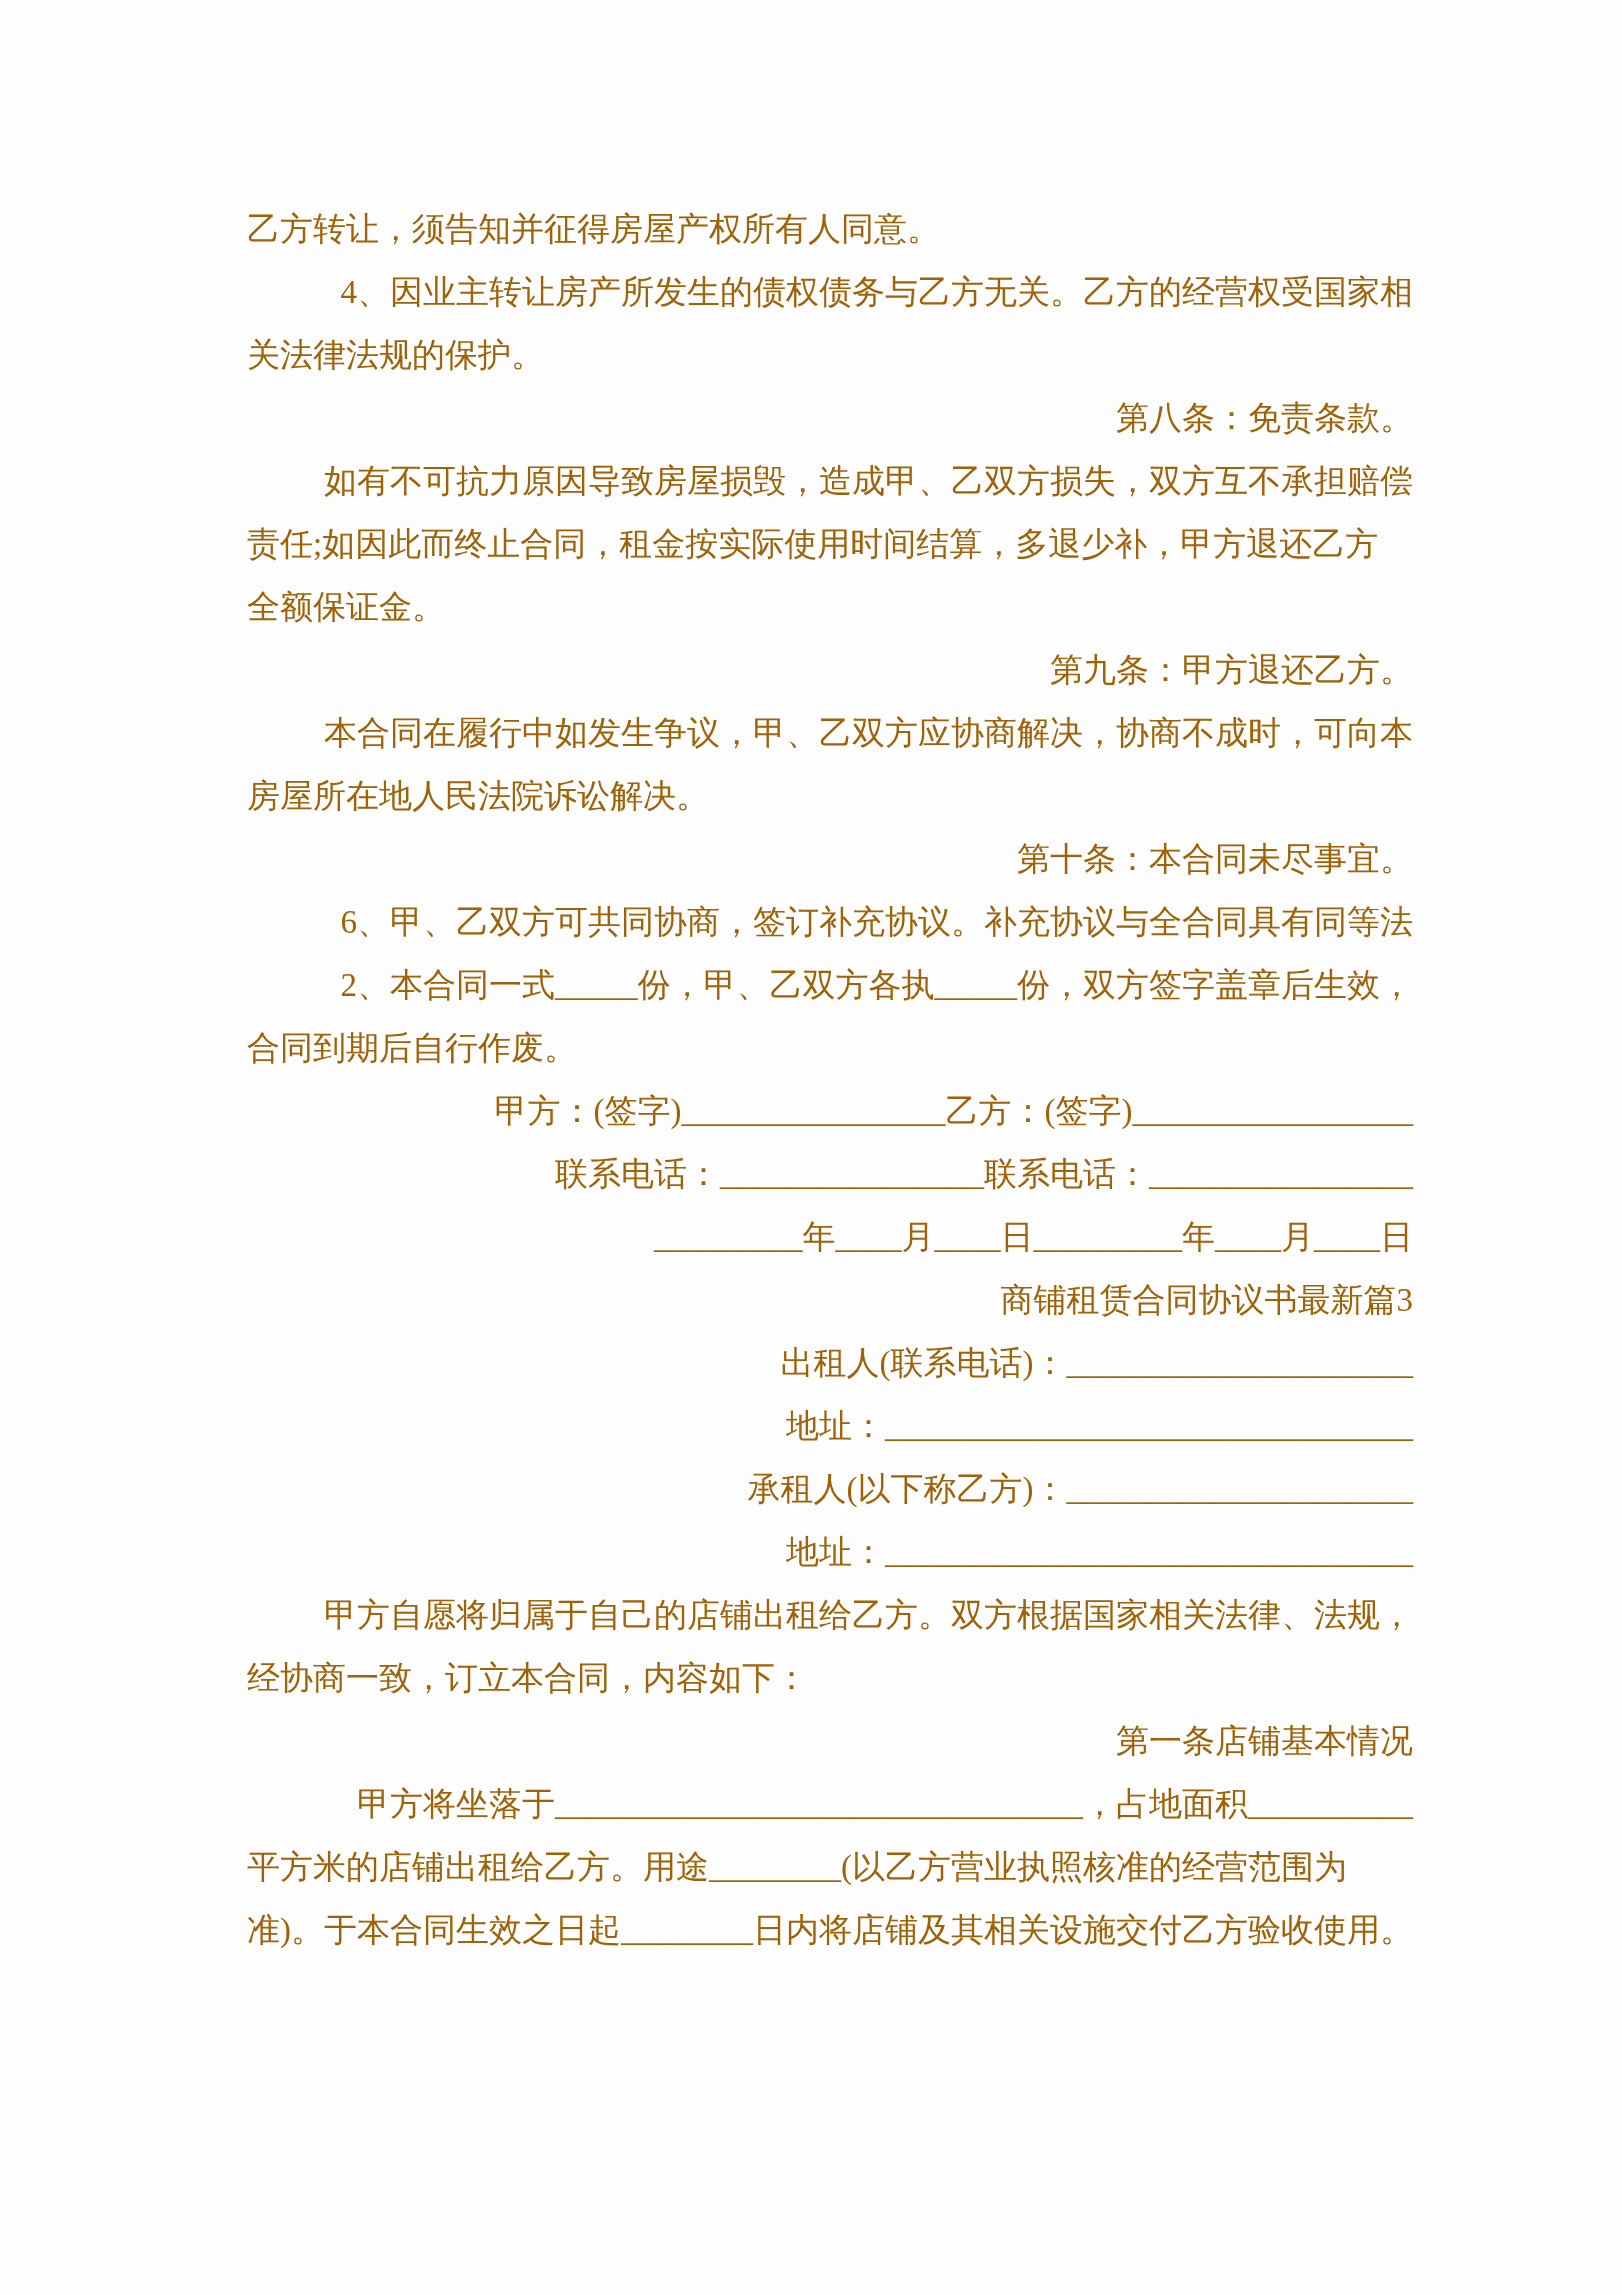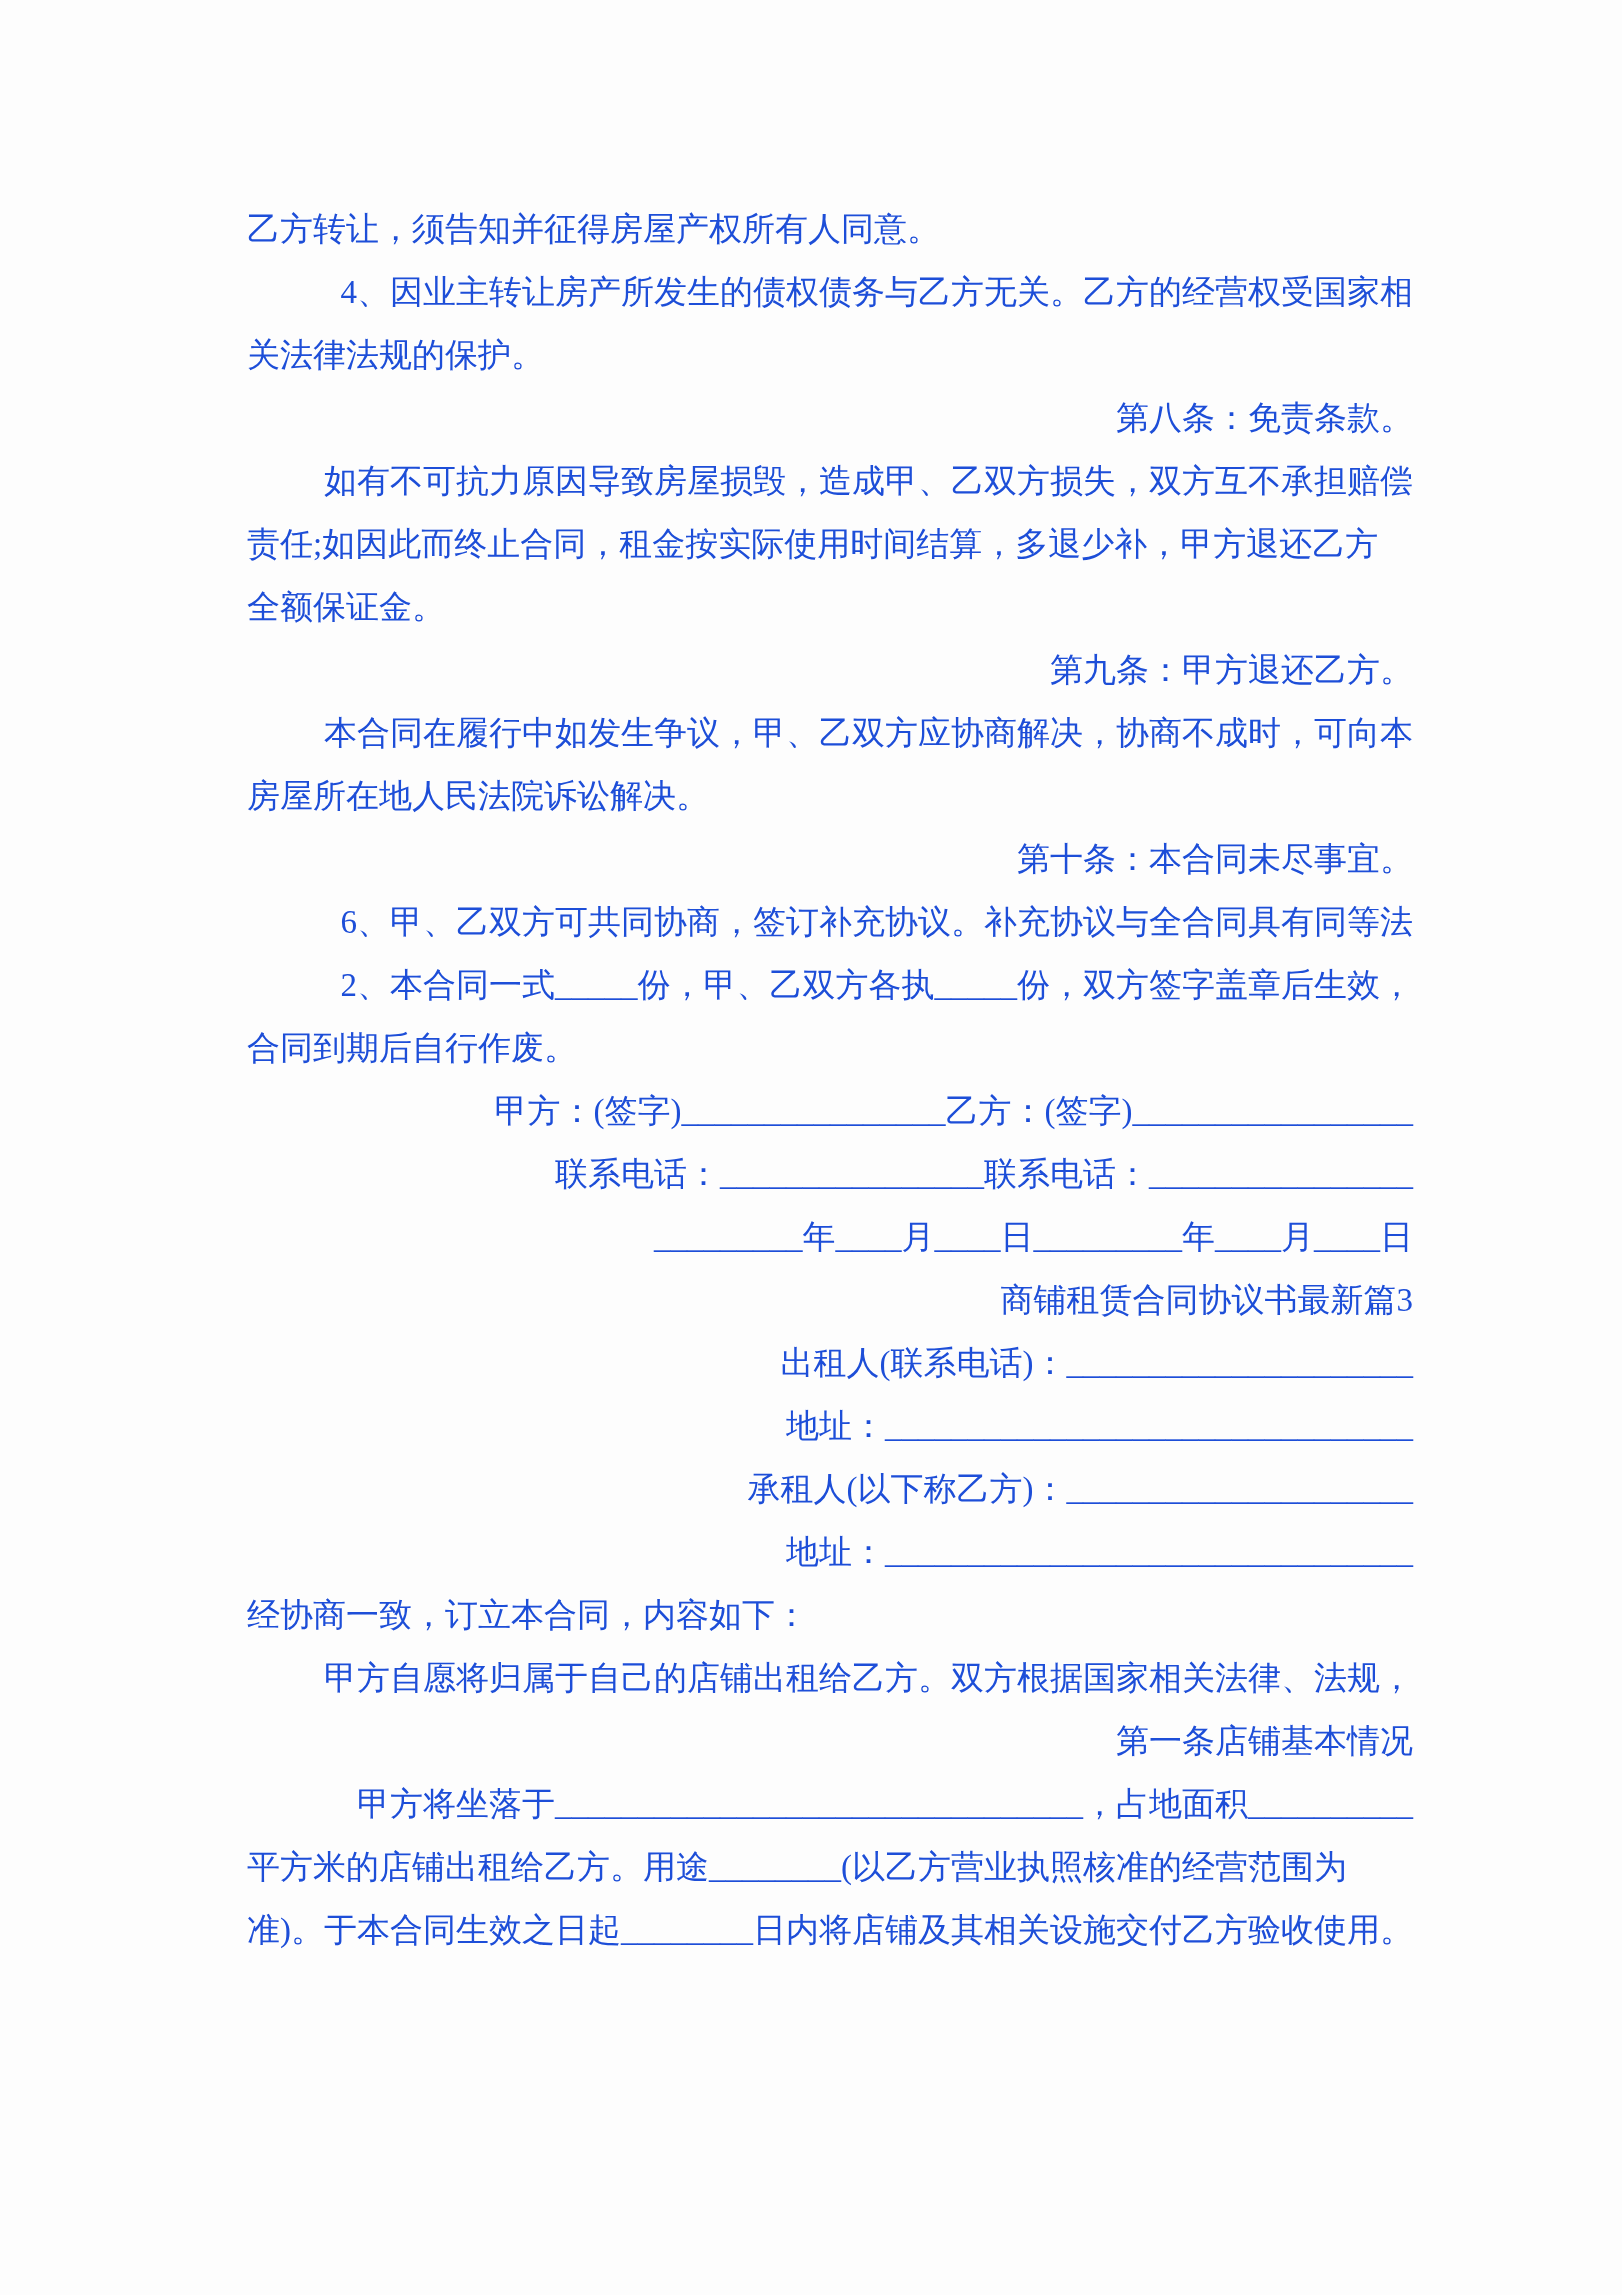--- a/index.html
+++ b/index.html
@@ -17,21 +17,21 @@
   .text-block {
     position: absolute;
     left: 247px;
     top: 198px;
   }
   .line {
     font-family: "Liberation Serif", "DejaVu Serif", serif;
     font-size: 33px;
     line-height: 63px;
     height: 63px;
-    color: #1d4ed8;
+    color: #a16207;
     white-space: pre;
     letter-spacing: 0;
   }
   .line.indent {
     padding-left: 65px;
     text-align: right;
   }
 </style>
 </head>
 <body>
@@ -53,21 +53,21 @@
       <div class="line indent">2、本合同一式_____份，甲、乙双方各执_____份，双方签字盖章后生效，</div>
       <div class="line">合同到期后自行作废。</div>
       <div class="line indent">甲方：(签字)________________乙方：(签字)_________________</div>
       <div class="line indent">联系电话：________________联系电话：________________</div>
       <div class="line indent">_________年____月____日_________年____月____日</div>
       <div class="line indent">商铺租赁合同协议书最新篇3</div>
       <div class="line indent">出租人(联系电话)：_____________________</div>
       <div class="line indent">地址：________________________________</div>
       <div class="line indent">承租人(以下称乙方)：_____________________</div>
       <div class="line indent">地址：________________________________</div>
+      <div class="line indent">甲方自愿将归属于自己的店铺出租给乙方。双方根据国家相关法律、法规，</div>
       <div class="line">经协商一致，订立本合同，内容如下：</div>
-      <div class="line indent">甲方自愿将归属于自己的店铺出租给乙方。双方根据国家相关法律、法规，</div>
       <div class="line indent">第一条店铺基本情况</div>
       <div class="line indent">甲方将坐落于________________________________，占地面积__________</div>
       <div class="line">平方米的店铺出租给乙方。用途________(以乙方营业执照核准的经营范围为</div>
       <div class="line">准)。于本合同生效之日起________日内将店铺及其相关设施交付乙方验收使用。</div>
     </div>
 </div>
 
 
 </body></html>

